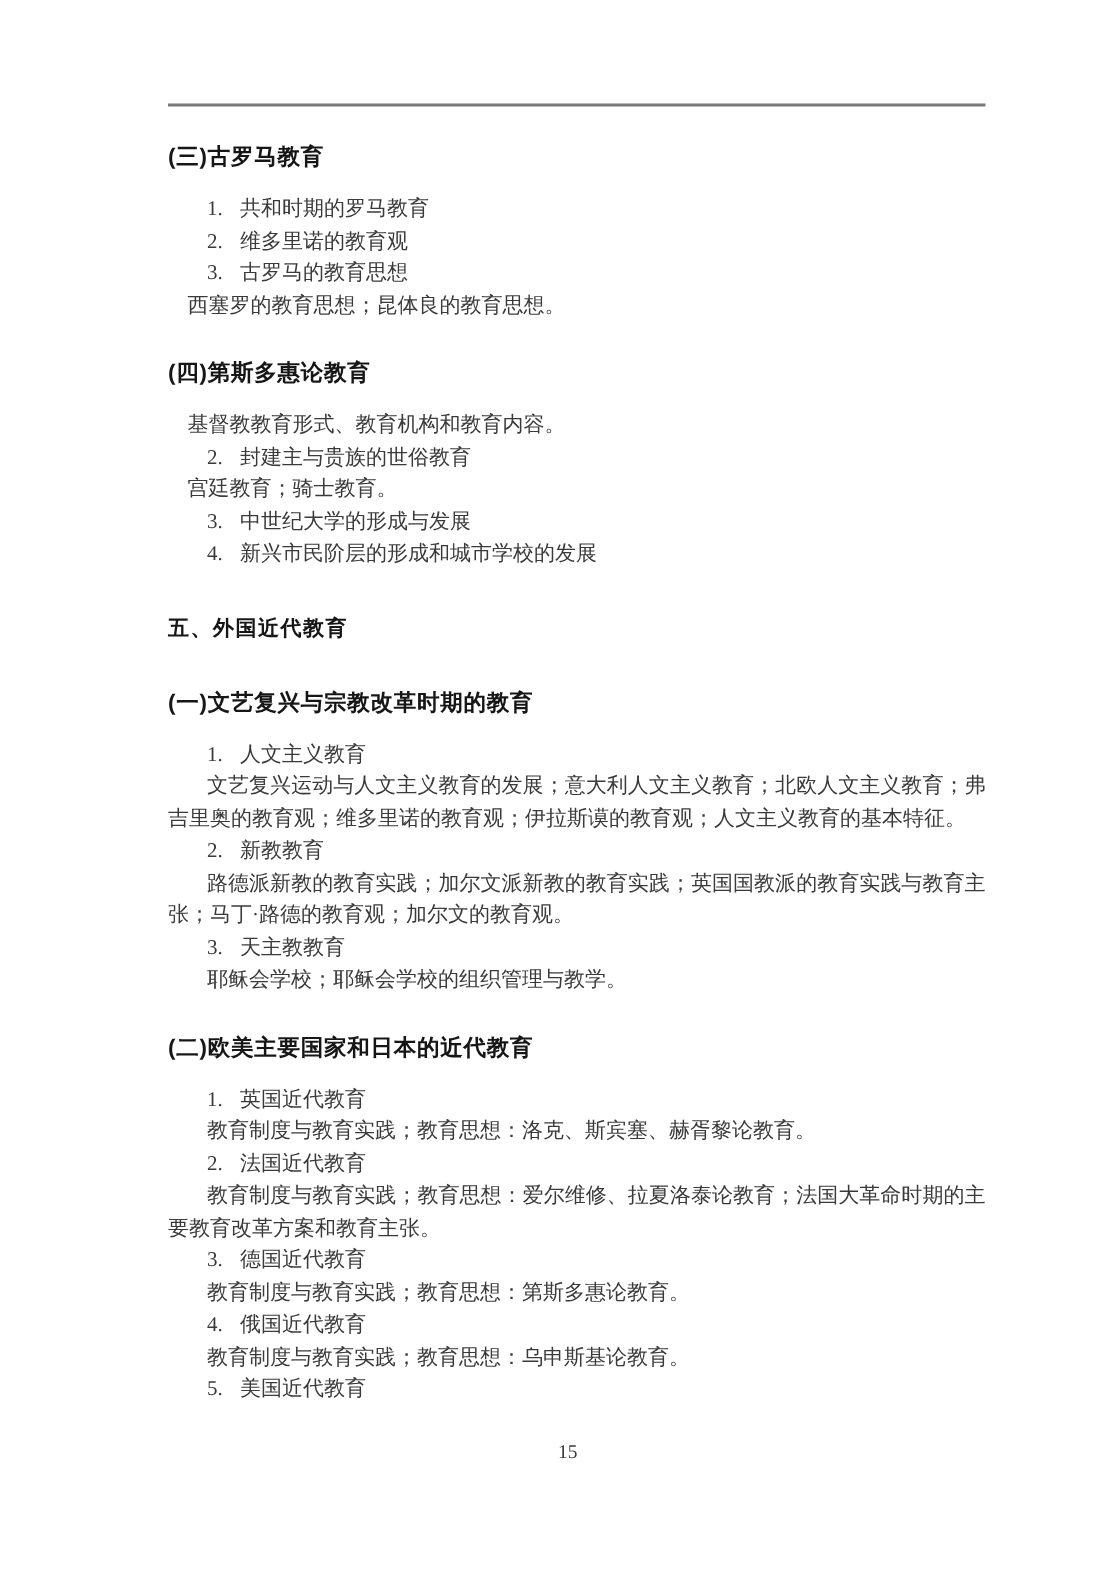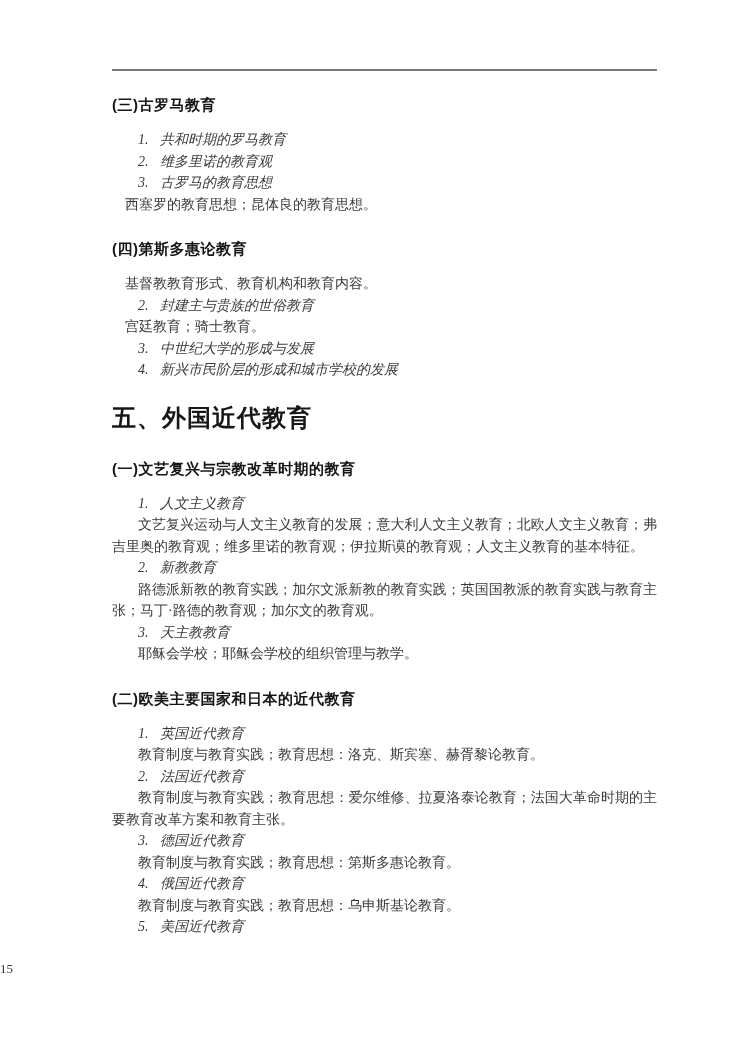--- a/index.html
+++ b/index.html
@@ -26,48 +26,48 @@
     font-weight: bold;
     font-size: 15px;
     line-height: 20px;
     letter-spacing: 0.5px;
     color: var(--heading, #161616);
     margin: 24px 0 14px 0;
   }
   .chapter-heading {
     font-family: "Liberation Sans", sans-serif;
     font-weight: bold;
-    font-size: 24px;
+    font-size: 14px;
     line-height: 26px;
     letter-spacing: 1px;
     color: var(--heading, #161616);
     margin: 24px 0 28px 0;
   }
   .line {
     margin: 0;
     font-size: 14px;
     line-height: 21.5px;
     color: var(--text, #3a3a3a);
   }
-  .item { padding-left: 26px; font-style: italic; }
+  .item { padding-left: 26px; }
   .item .num {
     display: inline-block;
     min-width: 13px;
     margin-right: 9px;
   }
   .para {
     text-align: justify;
     text-indent: 26px;
   }
   .para.indent1 { text-indent: 13px; }
   .page-footer {
     position: absolute;
-    left: 0; right: 0;
+    left: 12px; right: 0;
     top: 959px;
-    text-align: left;
+    text-align: center;
   }
   .page-number {
     font-size: 13px;
     color: var(--text, #3a3a3a);
     font-family: "Liberation Serif", serif;
   }
 </style>
 </head>
 <body>
 

